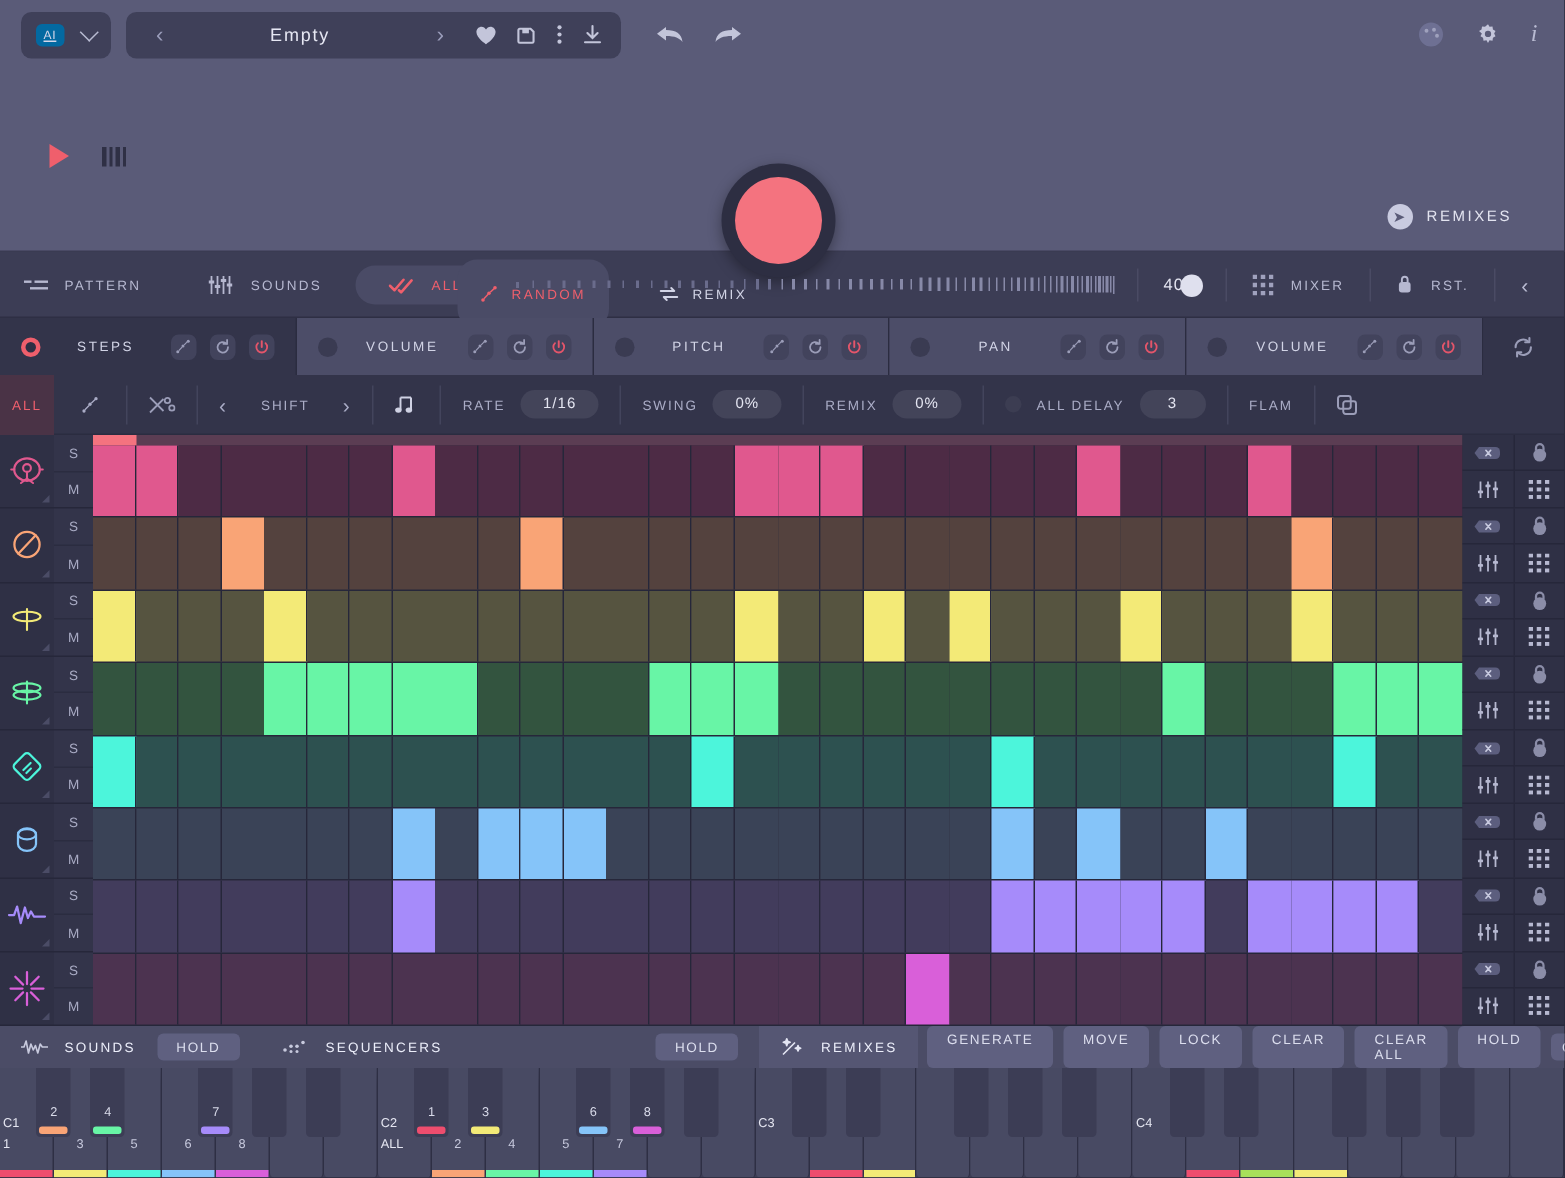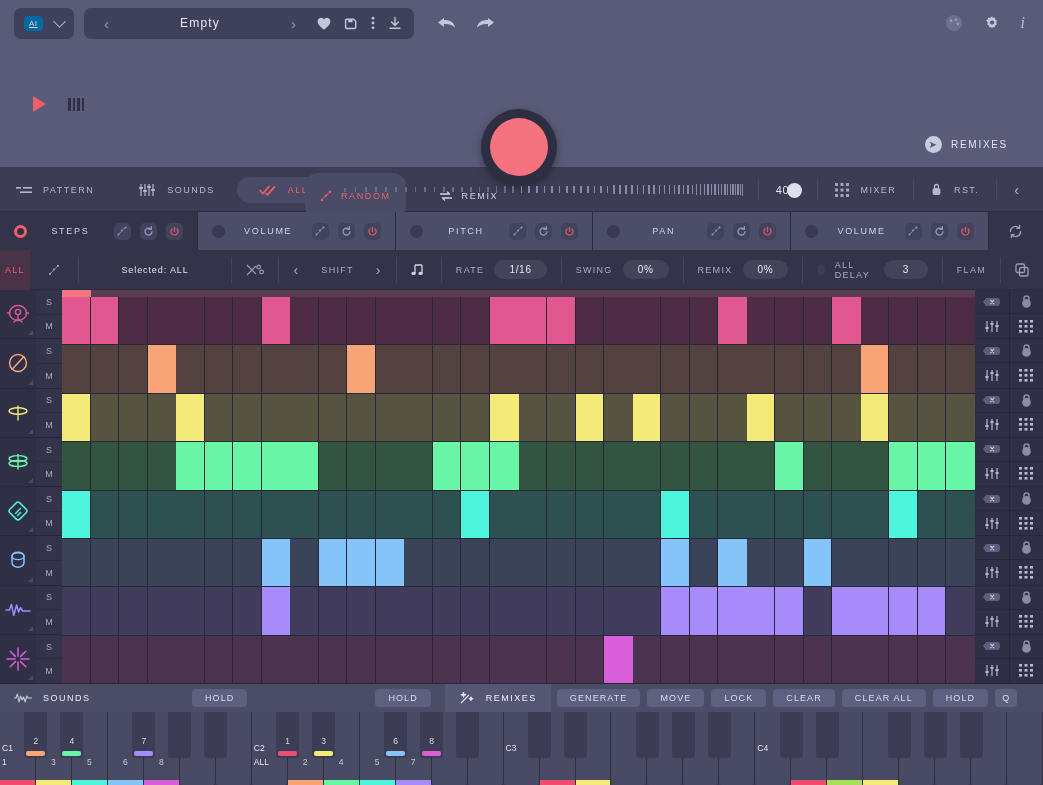--- a/index.html
+++ b/index.html
@@ -576,21 +576,20 @@
   <div class="ctrlstrip">
     <div class="cs-all">ALL</div>
     <div class="cs-cell" style="padding:0 18px">
       <svg width="12" height="12" viewBox="0 0 12 12">
           <circle cx="2" cy="10" r="1.1" fill="#aaacc6"></circle>
           <circle cx="6" cy="5.5" r="1.1" fill="#aaacc6"></circle>
           <circle cx="10" cy="1.8" r="1.1" fill="#aaacc6"></circle>
           <path d="M2.6 9.2L5.4 6.3M6.8 4.8L9.4 2.4" stroke="#aaacc6" stroke-width=".9"></path>
         </svg>
     </div>
-    <div class="cs-cell cs-sel">Selected: ALL</div>
     <div class="cs-cell">
       <svg width="18" height="12" viewBox="0 0 18 12">
           <path d="M1 1l9 9M1 11l9-9" stroke="#9b9db8" stroke-width="1.2" fill="none"></path>
           <circle cx="12.6" cy="3" r="1.8" fill="none" stroke="#9b9db8" stroke-width="1.2"></circle>
           <circle cx="15.6" cy="8" r="1.8" fill="none" stroke="#9b9db8" stroke-width="1.2"></circle>
         </svg>
     </div>
     <div class="cs-cell" style="gap:22px">
       <span style="font-size:14px;cursor:pointer">‹</span>
       <span>SHIFT</span>
@@ -1362,20 +1361,33 @@
   </div>
 
   <div class="botbar">
     <div class="bb-seg" style="width:192px">
       <svg width="18" height="12" viewBox="0 0 18 12">
           <path d="M0 6h2l1.4-4 1.6 8 1.6-6 1.6 4 1.4-3 1.6 5 1.6-6 1.4 2H18" stroke="#c7c9dd" stroke-width="1.1" fill="none" stroke-linejoin="round"></path>
         </svg>
       <span class="bb-label">SOUNDS</span>
     </div>
     <div class="bb-btn">HOLD</div>
+    <div class="bb-seg" style="margin-left:14px">
+      <svg width="18" height="10" viewBox="0 0 18 10">
+          <g fill="#c7c9dd">
+            <circle cx="2" cy="7" r="1.2"></circle>
+            <circle cx="6" cy="4.5" r="1.2"></circle>
+            <circle cx="10" cy="4.5" r="1.2"></circle>
+            <circle cx="14" cy="2" r="1.2"></circle>
+            <circle cx="6" cy="8" r="1"></circle>
+            <circle cx="10" cy="8" r="1"></circle>
+          </g>
+        </svg>
+      <span class="bb-label">SEQUENCERS</span>
+    </div>
     <div class="bb-btn" style="margin-left:128px">HOLD</div>
     <div class="bb-seg lit" style="margin-left:14px">
       <svg width="16" height="14" viewBox="0 0 16 14">
           <path d="M2 12L10 4M4.5 1.5l.6 1.7 1.7.6-1.7.6-.6 1.7-.6-1.7L2.2 3.8l1.7-.6zM12 6l.5 1.3 1.3.5-1.3.5-.5 1.3-.5-1.3L10.2 7.8l1.3-.5z" stroke="#e3e5f3" stroke-width="1.1" fill="#e3e5f3" stroke-linejoin="round"></path>
         </svg>
       <span class="bb-label">REMIXES</span>
     </div>
     <div id="bbbtns" style="display:flex;gap:7px;margin-left:6px">
         <div class="bb-btn">GENERATE</div>
         <div class="bb-btn">MOVE</div>

